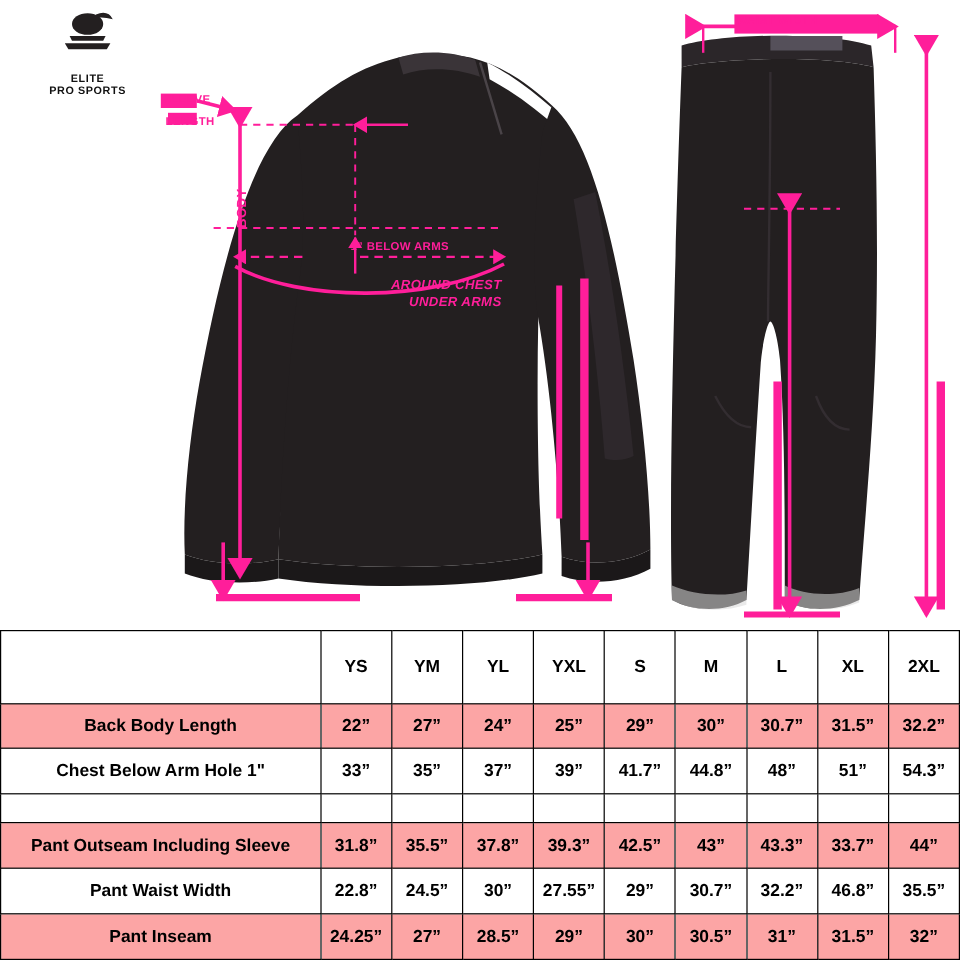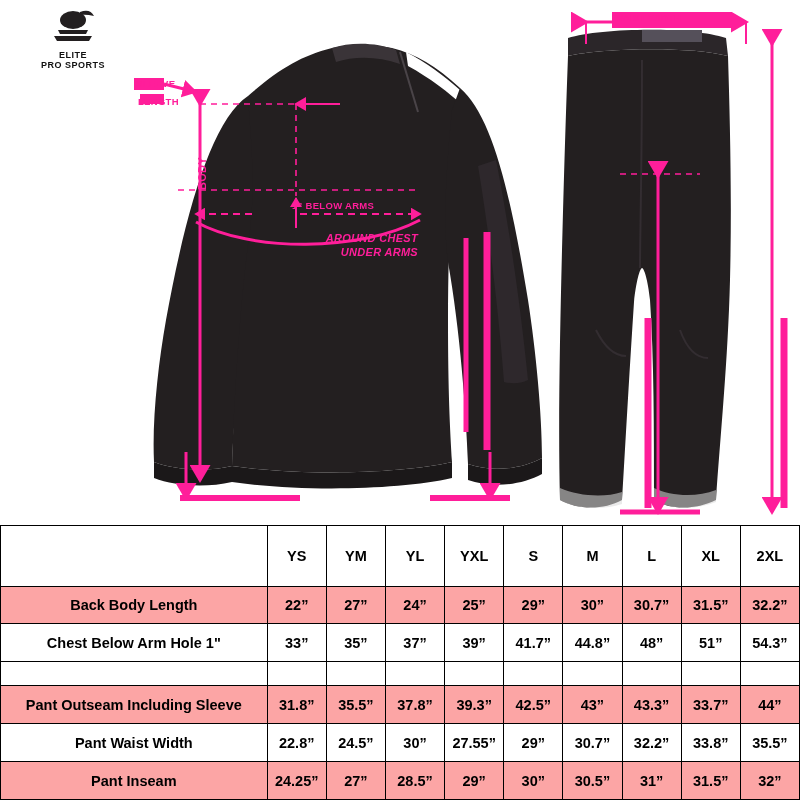--- a/index.html
+++ b/index.html
@@ -44,21 +44,21 @@
   .colw-label { width: 266px; }
   .colw-size { width: 59px; }
   .hdr-row td { height: 40px; font-size:17px; }
   .data-row td { height: 25px; }
   svg { display:block; }
   .logo-wrap {
     position:absolute; left:18px; top:8px; width:110px; height:56px;
   }
   .logo-txt {
     font-size:9px; font-weight:bold; letter-spacing:0.5px;
-    color:#111; text-align:center; margin-top:2px;
+    color:#111; text-align:center; margin-top:12px;
   }
   .ann {
     position:absolute;
     color:#ff1e9a;
     font-weight:bold;
     font-size:11px;
     letter-spacing:0.3px;
     white-space:nowrap;
   }
   .ann.small { font-size:9.5px; }
@@ -282,21 +282,21 @@
         </tr>
         <tr class="data-row ">
           <td class="rowlabel">Pant Waist Width</td>
           <td>22.8”</td>
           <td>24.5”</td>
           <td>30”</td>
           <td>27.55”</td>
           <td>29”</td>
           <td>30.7”</td>
           <td>32.2”</td>
-          <td>33.8”</td>
+          <td>46.8”</td>
           <td>35.5”</td>
         </tr>
         <tr class="data-row alt">
           <td class="rowlabel">Pant Inseam</td>
           <td>24.25”</td>
           <td>27”</td>
           <td>28.5”</td>
           <td>29”</td>
           <td>30”</td>
           <td>30.5”</td>

